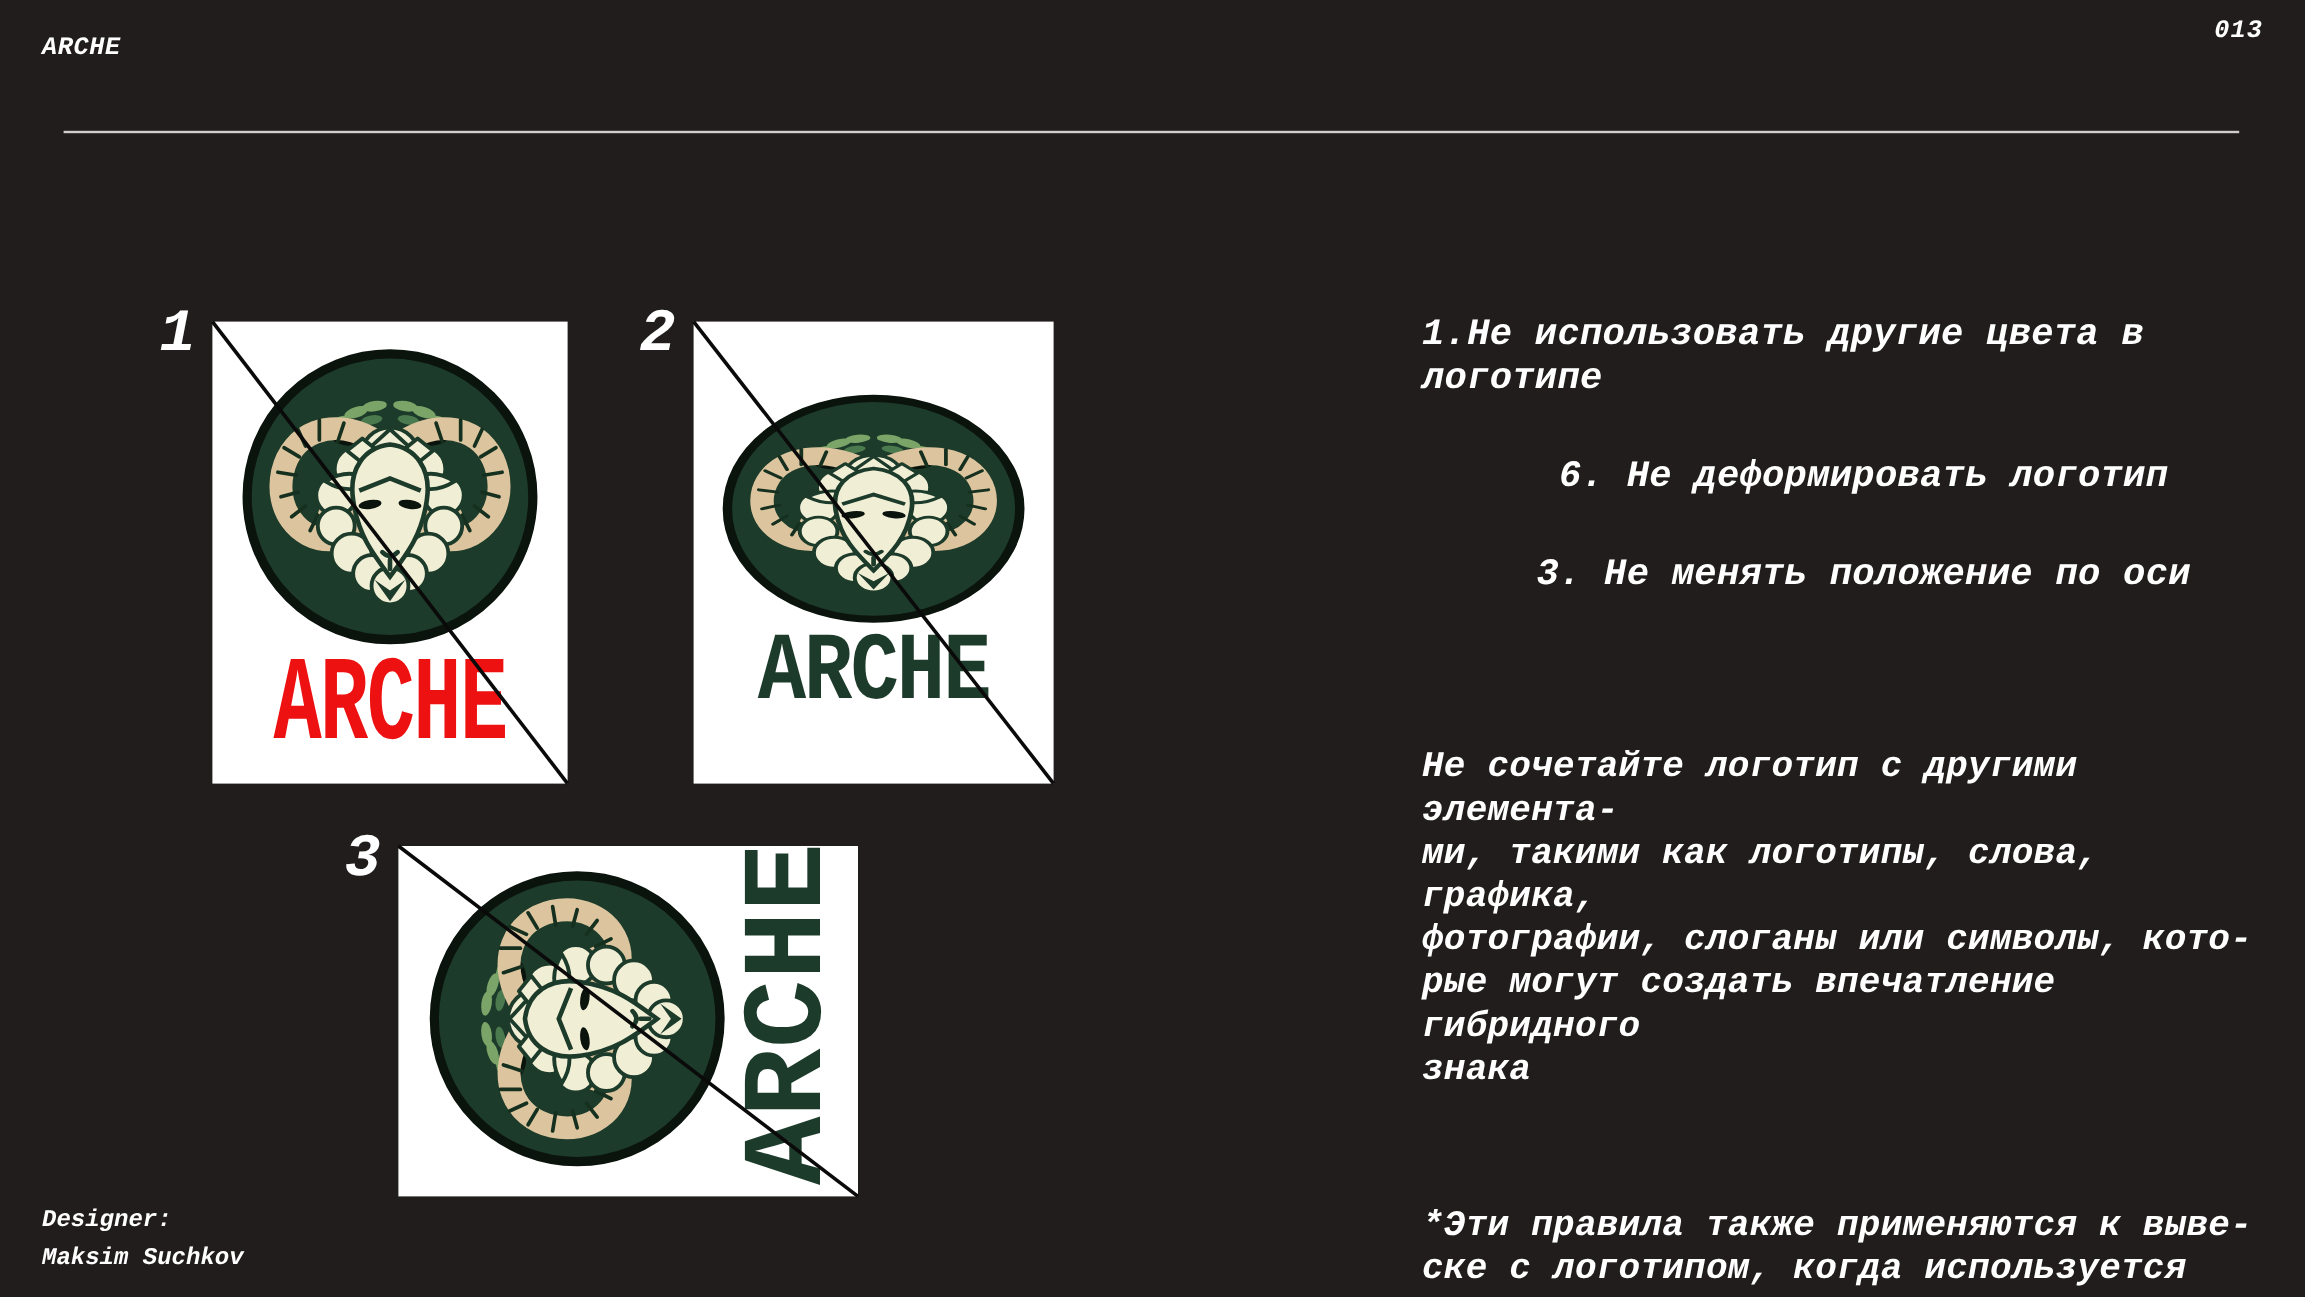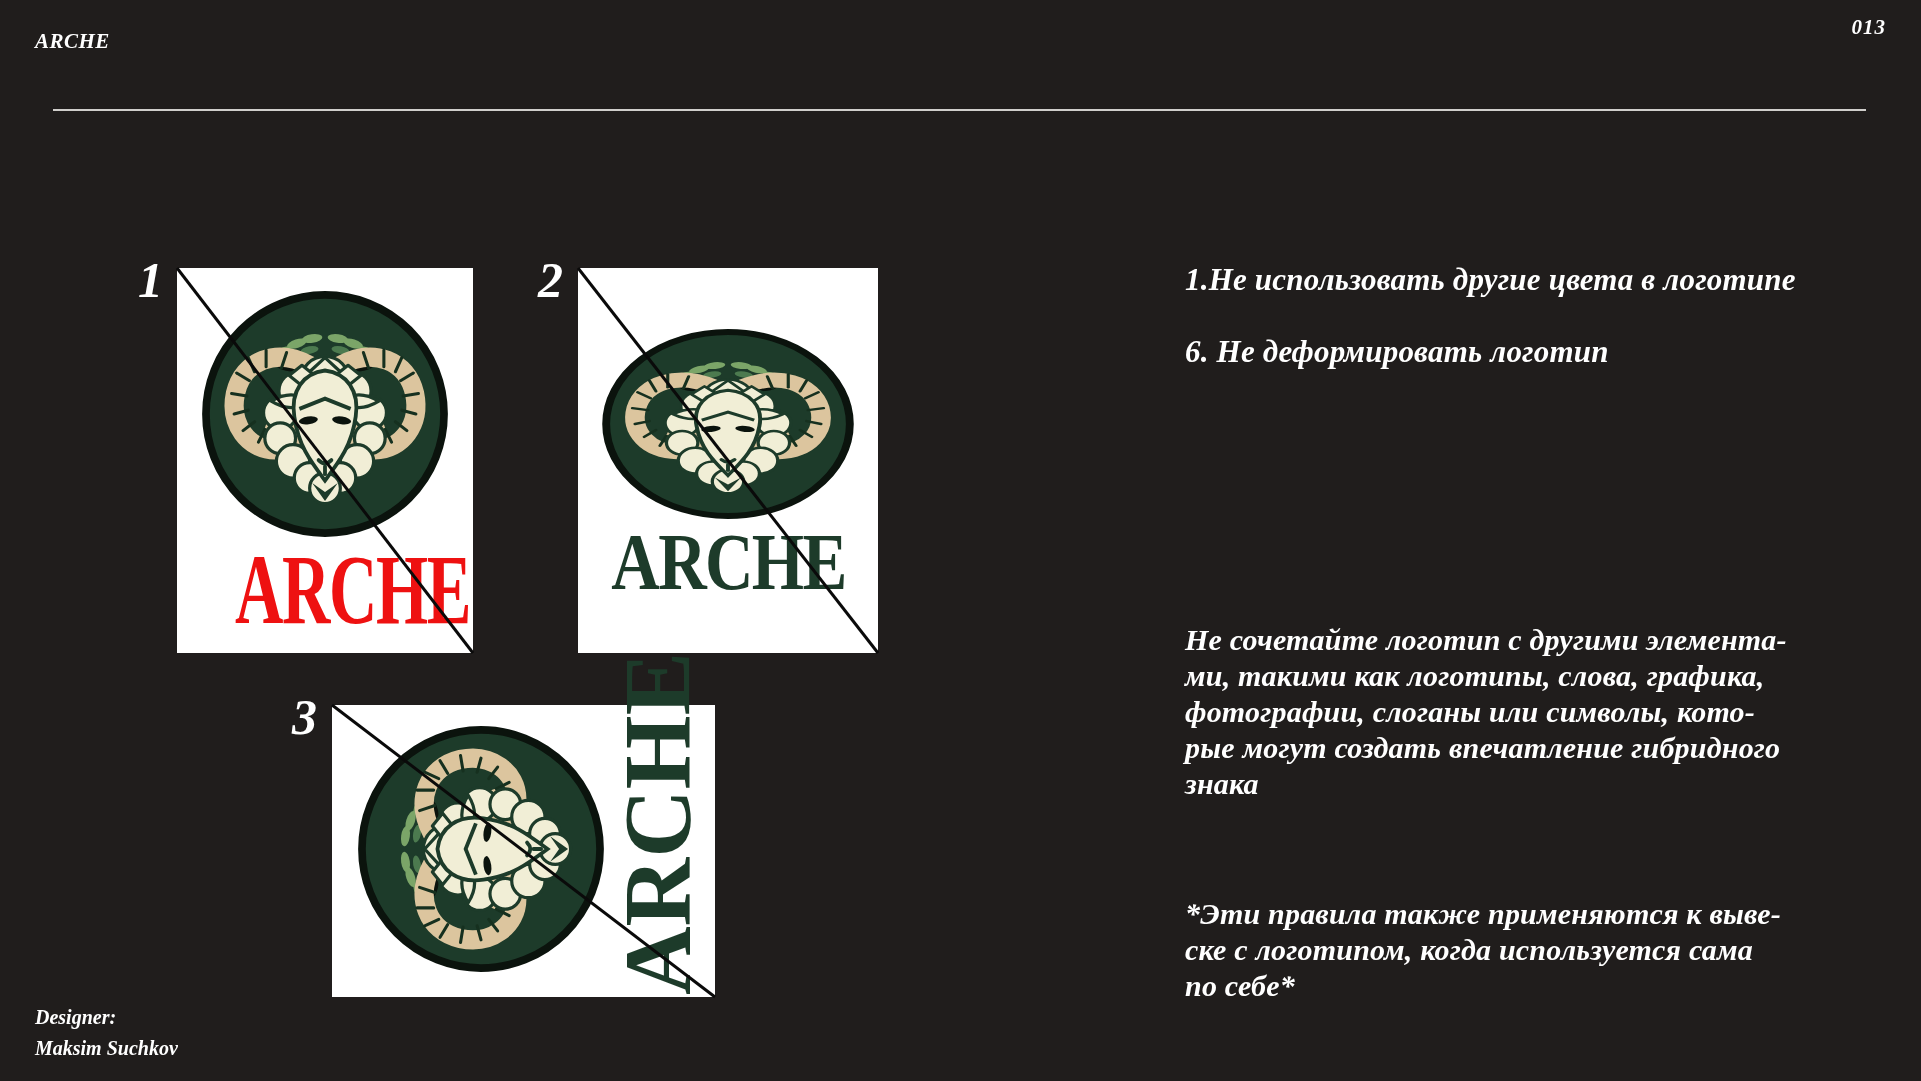--- a/index.html
+++ b/index.html
@@ -1,19 +1,19 @@
 <!DOCTYPE html>
 <html><head>
 <meta charset="utf-8">
 <style>
   html,body{margin:0;padding:0;background:#201d1c;}
   .stage{
     position:relative;width:1921px;height:1081px;overflow:hidden;
     background:#201d1c;color:#fff;
-    font-family:Liberation Serif, serif;
+    font-family:Liberation Mono, monospace;
     font-style:italic;font-weight:bold;
   }
   .abs{position:absolute;}
   .brand{left:35px;top:29px;font-size:21px;letter-spacing:.5px;}
   .pagenum{right:35px;top:15px;font-size:21px;letter-spacing:1px;}
   .divider{left:53px;top:109px;width:1813px;height:2px;background:#d0cecb;}
   .title{left:56px;top:130px;font-size:38px;line-height:46px;letter-spacing:-.2px;white-space:pre-line;}
   
   .card{position:absolute;background:#ffffff;}
   .card1{left:177px;top:268px;width:296px;height:385px;}
@@ -32,21 +32,21 @@
   .wm-vert{position:absolute;left:176px;top:100px;width:300px;height:80px;
     transform:rotate(-90deg);text-align:center;font-style:normal;font-weight:bold;
     font-size:95px;line-height:80px;color:#1d3b2a;white-space:nowrap;}
   .wm-vert .wm-inner{transform:scaleX(.72);}
   .strike{position:absolute;left:0;top:0;width:100%;height:100%;overflow:visible;}
   .num{position:absolute;width:60px;text-align:right;font-size:50px;line-height:1;}
   .num1{left:103px;top:255px;}
   .num2{left:503px;top:255px;}
   .num3{left:257px;top:692px;}
   
-  .rules{left:1185px;top:262px;display:flex;flex-direction:column;gap:36px;}
+  .rules{left:1185px;top:262px;display:flex;flex-direction:column;gap:46px;align-items:center;}
   .rule{font-size:31px;line-height:36px;letter-spacing:.2px;}
   .para{left:1185px;top:586px;width:700px;font-size:30px;line-height:36px;white-space:pre-line;letter-spacing:.2px;}
   .para-note{margin-top:58px;}
   .credit{left:35px;top:1002px;font-size:20px;line-height:31px;white-space:pre-line;}
   .hidden-defs{position:absolute;width:0;height:0;overflow:hidden;}
 </style>
 </head>
 <body>
 
 <svg class="hidden-defs" xmlns="http://www.w3.org/2000/svg" aria-hidden="true">
@@ -165,20 +165,21 @@
       <span class="wm-inner">ARCHE</span>
     </div>
     <svg class="strike" viewBox="0 0 100 100" preserveAspectRatio="none">
       <line x1="0" y1="0" x2="100" y2="100" stroke="#0a0a0a" stroke-width="3" vector-effect="non-scaling-stroke"></line>
     </svg>
   </div>
 
   <div class="abs rules">
     <div class="rule">1.Не использовать другие цвета в логотипе</div>
     <div class="rule">6. Не деформировать логотип</div>
+    <div class="rule">3. Не менять положение по оси</div>
   </div>
 
   <div class="abs para">
     <div>Не сочетайте логотип с другими элемента-
 ми, такими как логотипы, слова, графика,
 фотографии, слоганы или символы, кото-
 рые могут создать впечатление гибридного
 знака</div>
     <div class="para-note">*Эти правила также применяются к выве-
 ске с логотипом, когда используется сама

